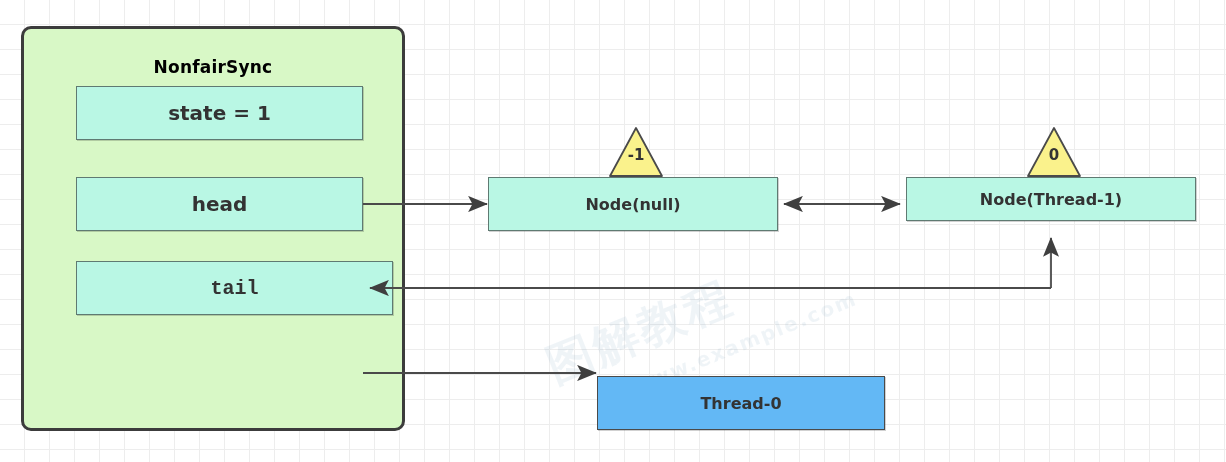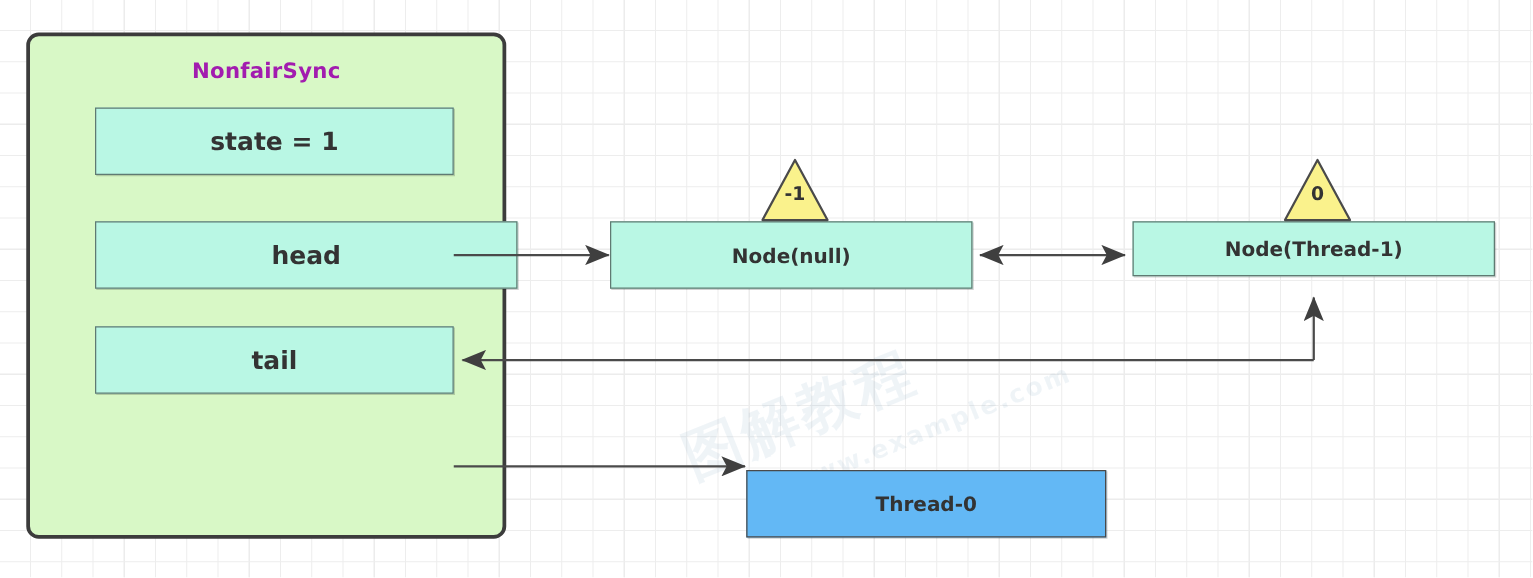--- a/index.html
+++ b/index.html
@@ -54,26 +54,26 @@
     width: 384px;
     height: 405px;
     background: #d8f8c6;
     border: 3px solid #3c3c3c;
     border-radius: 10px;
     box-sizing: border-box;
   }
   .sync-title {
     position: absolute;
     left: 0;
-    top: 18px;
+    top: 28px;
     width: 100%;
     text-align: center;
     font-size: 17px;
     font-weight: bold;
-    color: #a21caf;
+    color: #000000;
     letter-spacing: 0.2px;
   }
 
   
   .field-box {
     position: absolute;
     background: #b9f7e4;
     border: 1.6px solid #5f7a72;
     box-sizing: border-box;
     display: flex;
@@ -109,22 +109,22 @@
     font-size: 16px;
     font-weight: bold;
     color: #333333;
     box-shadow: 1px 1px 0 rgba(0,0,0,0.18);
     z-index: 3;
     margin-top: 31px;
   }
 
   
   #box-state { left: 76px; top: 86px;  width: 287px; height: 54px; }
-  #box-head  { left: 76px; top: 177px; width: 338px; height: 54px; }
-  #box-tail  { left: 76px; top: 261px; width: 287px; height: 54px; }
+  #box-head  { left: 76px; top: 177px; width: 287px; height: 54px; }
+  #box-tail  { left: 76px; top: 261px; width: 317px; height: 54px; font-family: Liberation Mono, monospace; }
   #box-owner { left: 76px; top: 348px; width: 287px; height: 54px; }
 
   
   #node-null   { left: 488px;  top: 177px; width: 290px; height: 54px; }
   #node-thread { left: 906px;  top: 177px; width: 290px; height: 44px; }
   #thread-zero { left: 597px;  top: 345px; width: 288px; height: 54px; }
 
   
   .ws-triangle {
     position: absolute;

